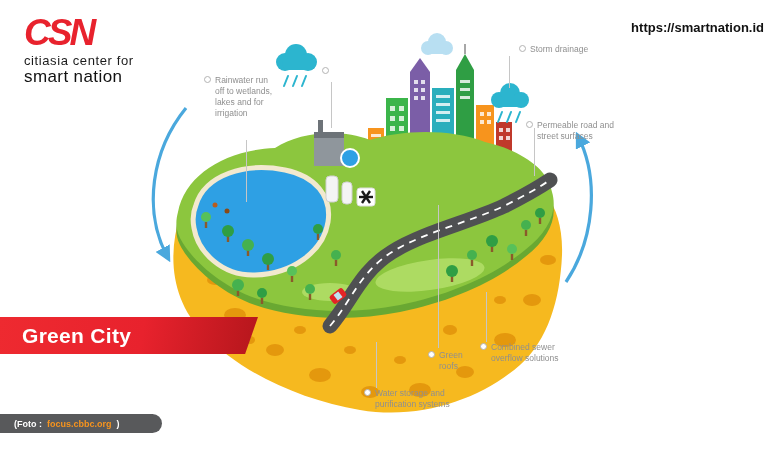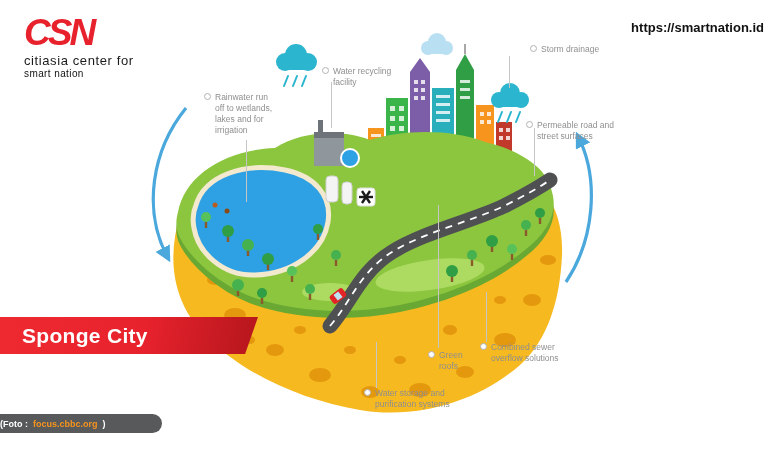--- a/index.html
+++ b/index.html
@@ -6,21 +6,21 @@
     --sponge:#f6b91f; --grass:#8cc63e; --lake:#2ea0e4; --arrow:#4aa8dd; --accent:#e8222d;
   }
   *{margin:0;padding:0;box-sizing:border-box;}
   body{font-family:"Liberation Sans", sans-serif; background:#fff;}
   .stage{position:relative;width:780px;height:450px;background:#ffffff;overflow:hidden;}
 
   
   .logo{position:absolute;left:24px;top:14px;width:120px;}
   .monogram{font-size:37px;font-weight:800;font-style:italic;letter-spacing:-3px;color:var(--accent,#e8222d);line-height:1;}
   .logo-sub{font-size:13px;color:#1b1b1b;letter-spacing:0.6px;margin-top:2px;}
-  .logo-title{font-size:10px;color:#111;letter-spacing:0.4px;line-height:1.1;}
+  .logo-title{font-size:17px;color:#111;letter-spacing:0.4px;line-height:1.1;}
 
   
   .site-url{position:absolute;right:16px;top:20px;font-size:13px;font-weight:bold;color:#111;}
 
   
   .diagram-svg{position:absolute;left:0;top:0;width:780px;height:450px;}
 
   
   .connector{position:absolute;width:1px;background:#c6c6c6;}
 
@@ -32,21 +32,21 @@
 
   
   .banner{position:absolute;left:0;top:317px;width:258px;height:37px;
     background:linear-gradient(100deg,#ee2a30 0%,var(--accent,#d21f26) 55%,#b5161c 100%);
     clip-path:polygon(0 0,100% 0,95% 100%,0 100%);
     display:flex;align-items:center;}
   .banner-text{color:#fff;font-size:21px;font-weight:bold;padding-left:22px;letter-spacing:0.3px;}
 
   
   .credit{position:absolute;left:0;top:414px;height:19px;width:162px;background:#58595b;
-    border-radius:0 10px 10px 0;display:flex;align-items:center;gap:5px;
+    border-radius:0 10px 10px 0;display:flex;align-items:center;padding-left:14px;gap:5px;
     font-size:9px;font-weight:bold;color:#fff;}
   .credit .source{color:#f7941d;text-align:right;}
 
   
   .sponge{fill:var(--sponge,#f6b91f);}
   .pore{fill:#e0920b;opacity:.85;}
   .grass{fill:var(--grass,#8cc63e);}
   .grass-shadow{fill:#69a832;}
   .patch{fill:#b5e06b;opacity:.8;}
   .lake-shape{fill:var(--lake,#2ea0e4);stroke:#f2e9cf;stroke-width:5;}
@@ -263,29 +263,28 @@
   </svg>
 
   <div class="connector" style="left:246px;top:140px;height:62px;"></div>
   <div class="connector" style="left:331px;top:82px;height:46px;"></div>
   <div class="connector" style="left:509px;top:56px;height:32px;"></div>
   <div class="connector" style="left:534px;top:128px;height:48px;"></div>
   <div class="connector" style="left:438px;top:205px;height:143px;"></div>
   <div class="connector" style="left:486px;top:292px;height:50px;"></div>
   <div class="connector" style="left:376px;top:342px;height:46px;"></div>
 
-  <div class="dlabel" style="left:204px;top:92px;justify-content:center;">
+  <div class="dlabel" style="left:204px;top:75px;justify-content:center;">
     <span class="ring"></span>
     <span class="txt w64">Rainwater run off to wetlands, lakes and for irrigation</span>
   </div>
   <div class="dlabel" style="left:322px;top:66px;">
     <span class="ring"></span>
-    <span class="txt w72">Water recycling facility</span>
-  </div>
-  <div class="dlabel" style="left:530px;top:44px;">
+  </div>
+  <div class="dlabel" style="left:519px;top:44px;">
     <span class="ring"></span>
     <span class="txt wauto">Storm drainage</span>
   </div>
   <div class="dlabel" style="left:526px;top:120px;">
     <span class="ring"></span>
     <span class="txt w82">Permeable road and street surfaces</span>
   </div>
   <div class="dlabel" style="left:428px;top:350px;justify-content:flex-end;">
     <span class="ring"></span>
     <span class="txt w36">Green roofs</span>
@@ -301,21 +300,21 @@
 
   <div class="logo">
     <div class="monogram">CSN</div>
     <div class="logo-sub">citiasia center for</div>
     <div class="logo-title">smart nation</div>
   </div>
 
   <div class="site-url">https://smartnation.id</div>
 
   <div class="banner">
-    <span class="banner-text">Sponge City</span>
+    <span class="banner-text">Green City</span>
   </div>
 
   <div class="credit">
     <span>(Foto :</span>
     <span class="source">focus.cbbc.org</span>
     <span>)</span>
   </div>
 
 </div>
 

